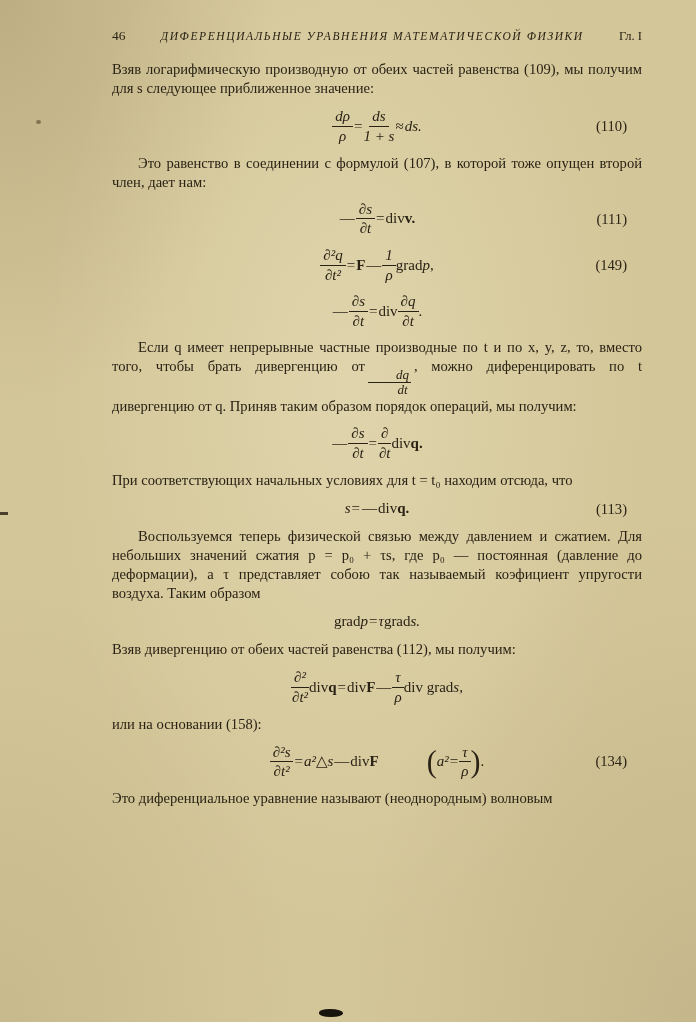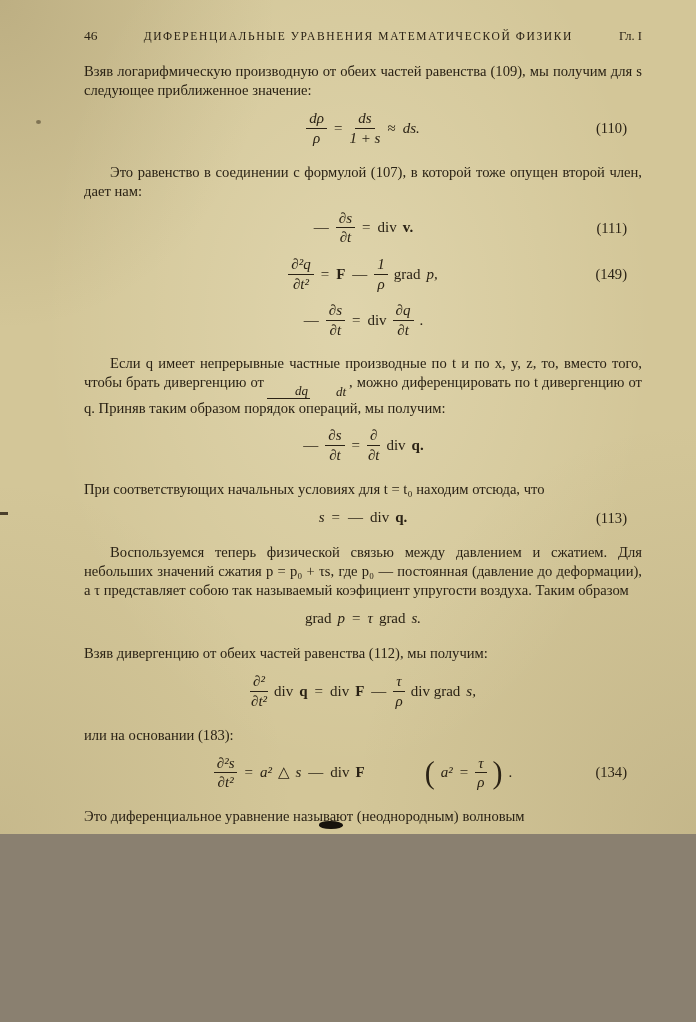--- a/index.html
+++ b/index.html
@@ -1,56 +1,56 @@
 <!DOCTYPE html>
 <html><head>
 <meta charset="utf-8">
 <style>
   html,body { margin:0; padding:0; background:#8a8070; }
   .page {
     position:relative;
-    width:696px; height:834px;
+    width:696px; height:1022px;
     box-sizing:border-box;
     margin:0 auto;
-    padding:26px 54px 0 84px;
+    padding:26px 54px 0 112px;
     overflow:hidden;
     color:#2a2215;
     font-family:"Liberation Serif","DejaVu Serif","DejaVu Sans",serif;
     font-size:14.6px; line-height:19px;
     background:
       radial-gradient(ellipse at 50% 38%, rgba(255,250,224,0.28), rgba(0,0,0,0) 62%),
       radial-gradient(ellipse at 0% 0%, rgba(110,92,55,0.22), rgba(0,0,0,0) 28%),
       radial-gradient(ellipse at 100% 100%, rgba(110,92,55,0.14), rgba(0,0,0,0) 35%),
       radial-gradient(ellipse at 0% 100%, rgba(110,92,55,0.12), rgba(0,0,0,0) 30%),
       #d3c698;
   }
   .running-head { display:flex; align-items:baseline; margin-bottom:14px; }
   .pageno { font-size:13.5px; margin-right:34px; }
-  .head-title { flex:1; text-align:center; font-size:11.5px; letter-spacing:1.6px; }
+  .head-title { flex:1; text-align:center; font-size:11.5px; letter-spacing:1.6px;font-style:italic; }
   .chapter { margin-left:34px; font-size:12.5px; }
 
-  .para { margin:16px 0 6px 0; text-align:justify; }
+  .para { margin:0 0 6px 0; text-align:justify; }
   .indent { text-indent:26px; }
   .it { font-style:italic; }
   .up { font-style:normal; }
   .bold { font-weight:bold; font-style:normal; }
   .lastword { }
 
   .equation { position:relative; text-align:center; margin:9px 0; }
-  .eq-body { display:inline-flex; align-items:center; gap:6px; font-size:15px; }
+  .eq-body { display:inline-flex; align-items:center; gap:0; font-size:15px; }
   .eq-num { position:absolute; right:15px; top:50%; transform:translateY(-50%); font-style:normal; font-size:14.6px; }
   .frac { display:inline-flex; flex-direction:column; align-items:center; line-height:1.12; }
   .frac .num { border-bottom:1px solid #2a2215; padding:0 3px 1px 3px; }
   .frac .den { padding-top:1px; }
   .rel { padding:0 1px; }
   .sym { font-style:normal; }
   .paren { font-size:30px; font-weight:300; line-height:1; display:inline-block; transform:scaleY(1.05); font-style:normal; }
   .gap { display:inline-block; width:48px; }
 
-  .ifrac { display:inline-flex; flex-direction:row; align-items:center; text-align:center;
+  .ifrac { display:inline-flex; flex-direction:column; align-items:center; text-align:center;
            vertical-align:-8px; font-size:13px; line-height:1.08; font-style:italic; margin:0 3px; }
   .ifrac .num { border-bottom:1px solid #2a2215; padding:0 2px; }
 
   .mark-bottom { position:absolute; left:319px; bottom:5px; width:24px; height:8px;
                  background:#17130d; border-radius:45% 55% 50% 50%; }
   .mark-left { position:absolute; left:0; top:512px; width:8px; height:3px; background:#4a3f2c; }
   .mark-topleft { position:absolute; left:36px; top:120px; width:5px; height:4px; background:rgba(70,58,38,0.55); border-radius:50%; }
 </style>
 </head>
 <body>
@@ -200,21 +200,21 @@
       <span class="rel">—</span>
       <span class="frac it">
           <span class="num">τ</span>
           <span class="den">ρ</span>
         </span>
       <span class="up">div grad</span>
       <span class="it">s,</span>
     </span>
   </div>
 
-  <p class="para">или на основании (183):</p>
+  <p class="para">или на основании (158):</p>
 
   <div class="equation">
     <span class="eq-body">
       <span class="frac it">
           <span class="num">∂²s</span>
           <span class="den">∂t²</span>
         </span>
       <span class="rel">=</span>
       <span class="it">a²</span>
       <span class="sym">△</span>

